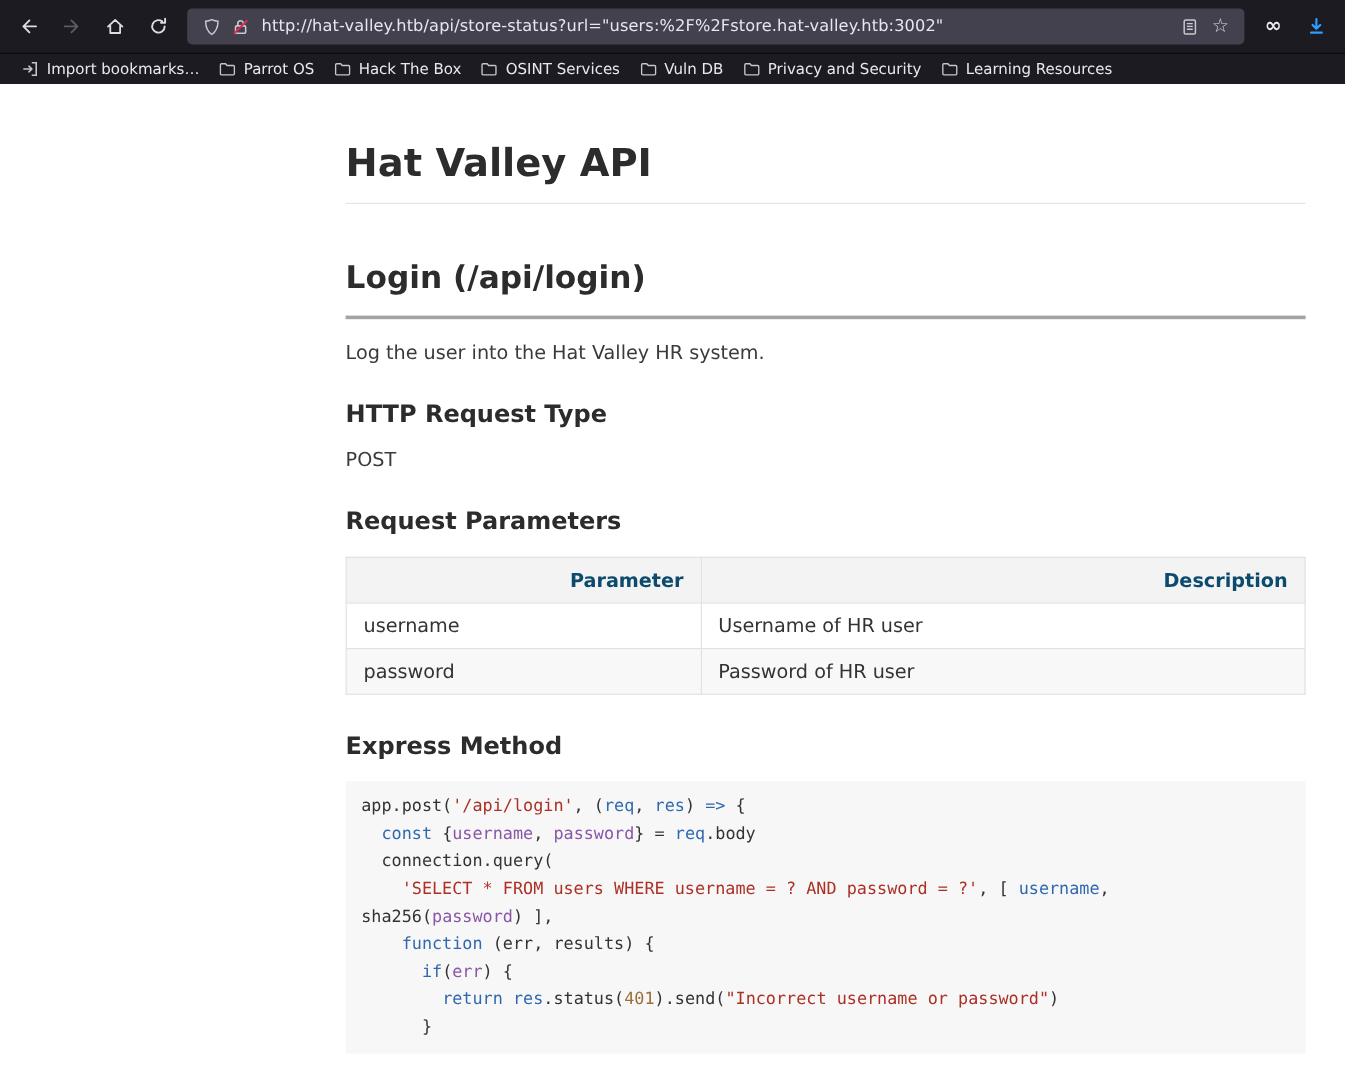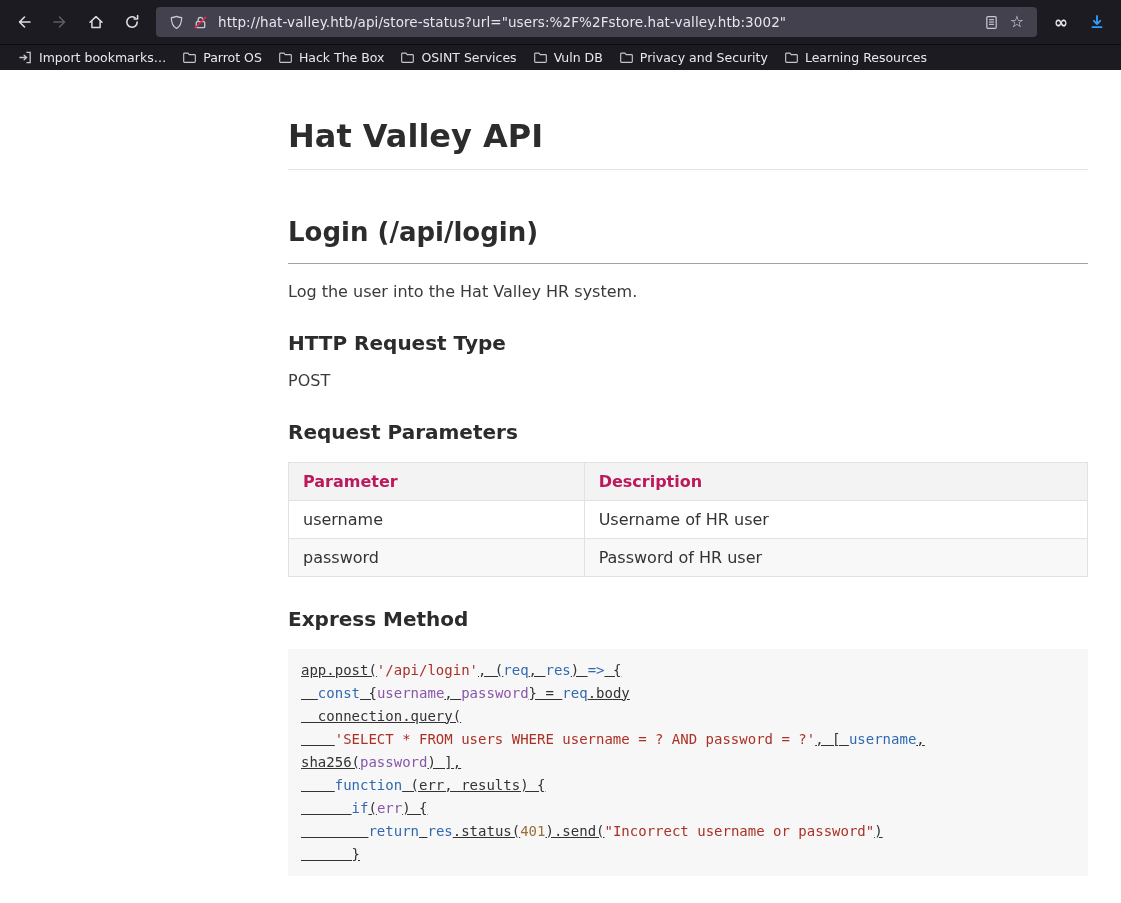--- a/index.html
+++ b/index.html
@@ -56,43 +56,43 @@
   .content {
     width: 800px; margin-left: 288px; color: #333333;
   }
   .content h1 {
     margin-top: 46px; font-size: 32px; font-weight: bold; color: #2c2c2c;
     padding-bottom: 13px; border-bottom: 1px solid #e4e4e4; line-height: 1.25;
   }
   .content .intro { margin-top: 18px; font-size: 16px; color: #3a3a3a; line-height: 1.5; }
   .content h2 {
     margin-top: 46px; font-size: 26px; font-weight: bold; color: #2c2c2c;
-    padding-bottom: 13px; border-bottom: 1px solid #a3a3a3; line-height: 1.3;
+    padding-bottom: 13px; border-bottom: 3px solid #a3a3a3; line-height: 1.3;
   }
   .content .desc { margin-top: 18px; font-size: 16px; color: #3a3a3a; }
   .content h3 { margin-top: 30px; font-size: 20px; font-weight: bold; color: #2c2c2c; }
   .content .plain-p { margin-top: 16px; font-size: 16px; color: #3a3a3a; }
 
   table.params {
     margin-top: 18px; width: 100%; border-collapse: collapse; font-size: 16px;
   }
   table.params th, table.params td {
     border: 1px solid #e2e2e2; padding: 9px 14px; text-align: left;
   }
-  table.params th { background: #f3f3f3; font-weight: bold; color: #be185d; }
+  table.params th { background: #f3f3f3; font-weight: bold; color: #0c4a6e; text-align: right; }
   table.params th:first-child, table.params td:first-child { width: 37%; }
   table.params tbody tr:nth-child(even) td { background: #f8f8f8; }
 
   .code-block {
     margin-top: 18px; background: #f7f7f7; padding: 10px 13px;
     font-family: "DejaVu Sans Mono", monospace; font-size: 14px; line-height: 23px;
     color: #333;
   }
   .code-line { white-space: pre; }
-  .tok-pln { color: #333333; text-decoration: underline; }
+  .tok-pln { color: #333333; }
   .tok-kwd { color: #3069b0; }
   .tok-str { color: #ab3126; }
   .tok-prp { color: #8957a8; }
   .tok-num { color: #9a6e3a; }
 </style>
 </head>
 <body>
 
 <div class="chrome">
   <div class="toolbar">

